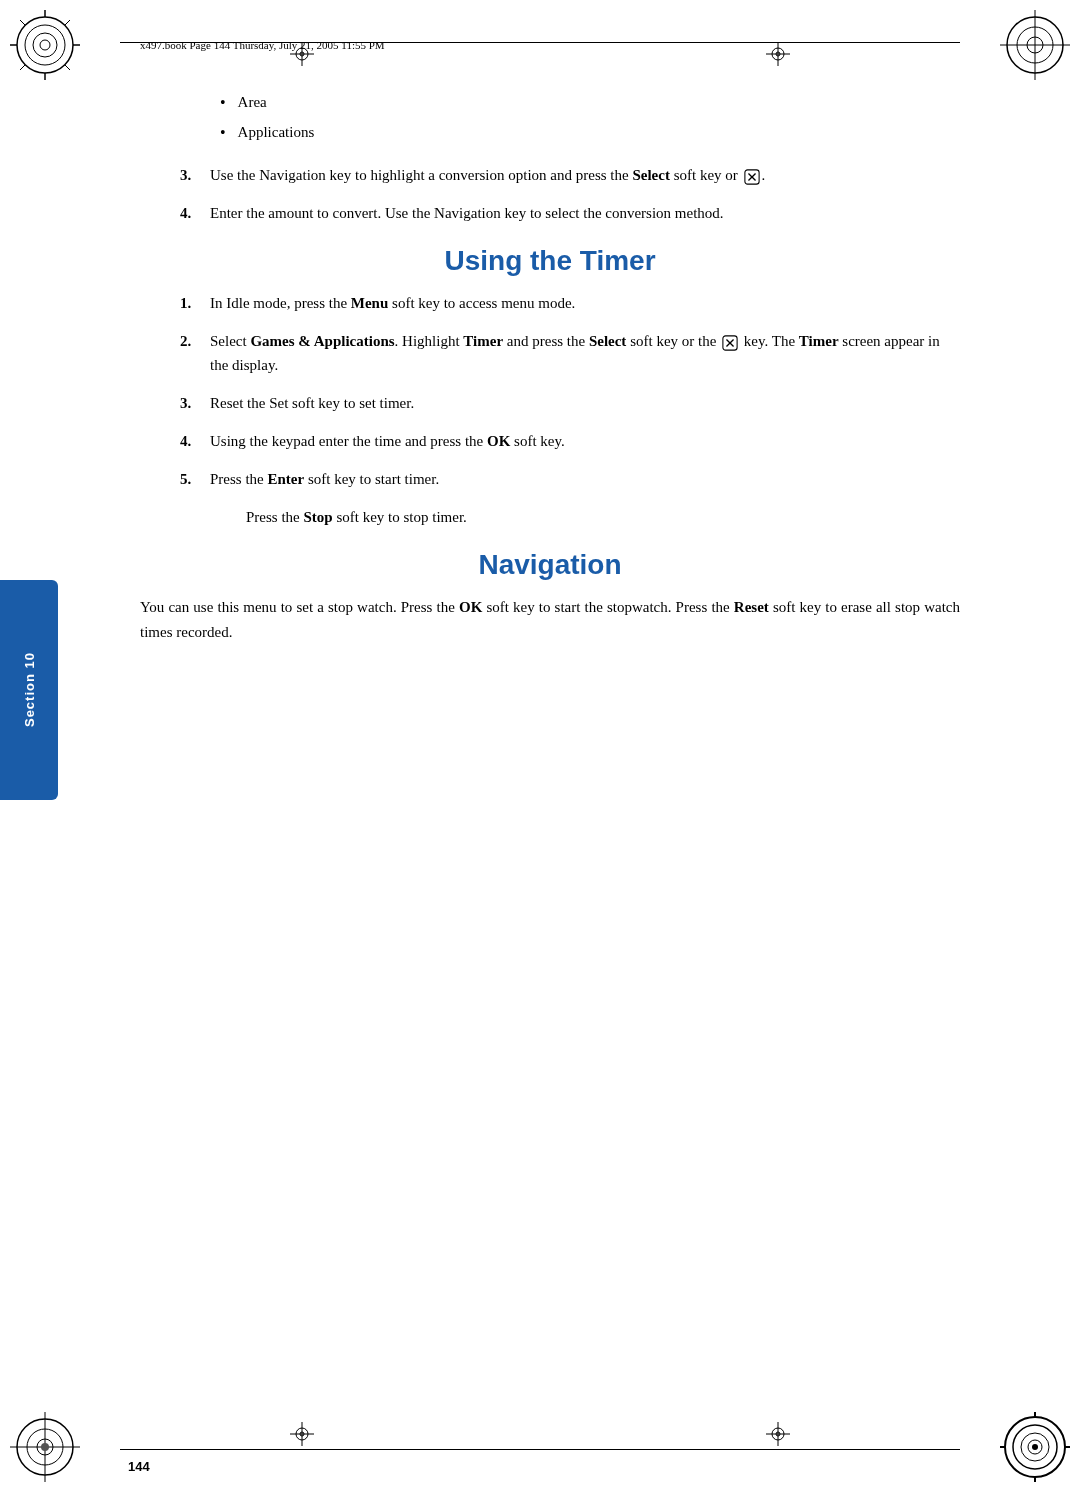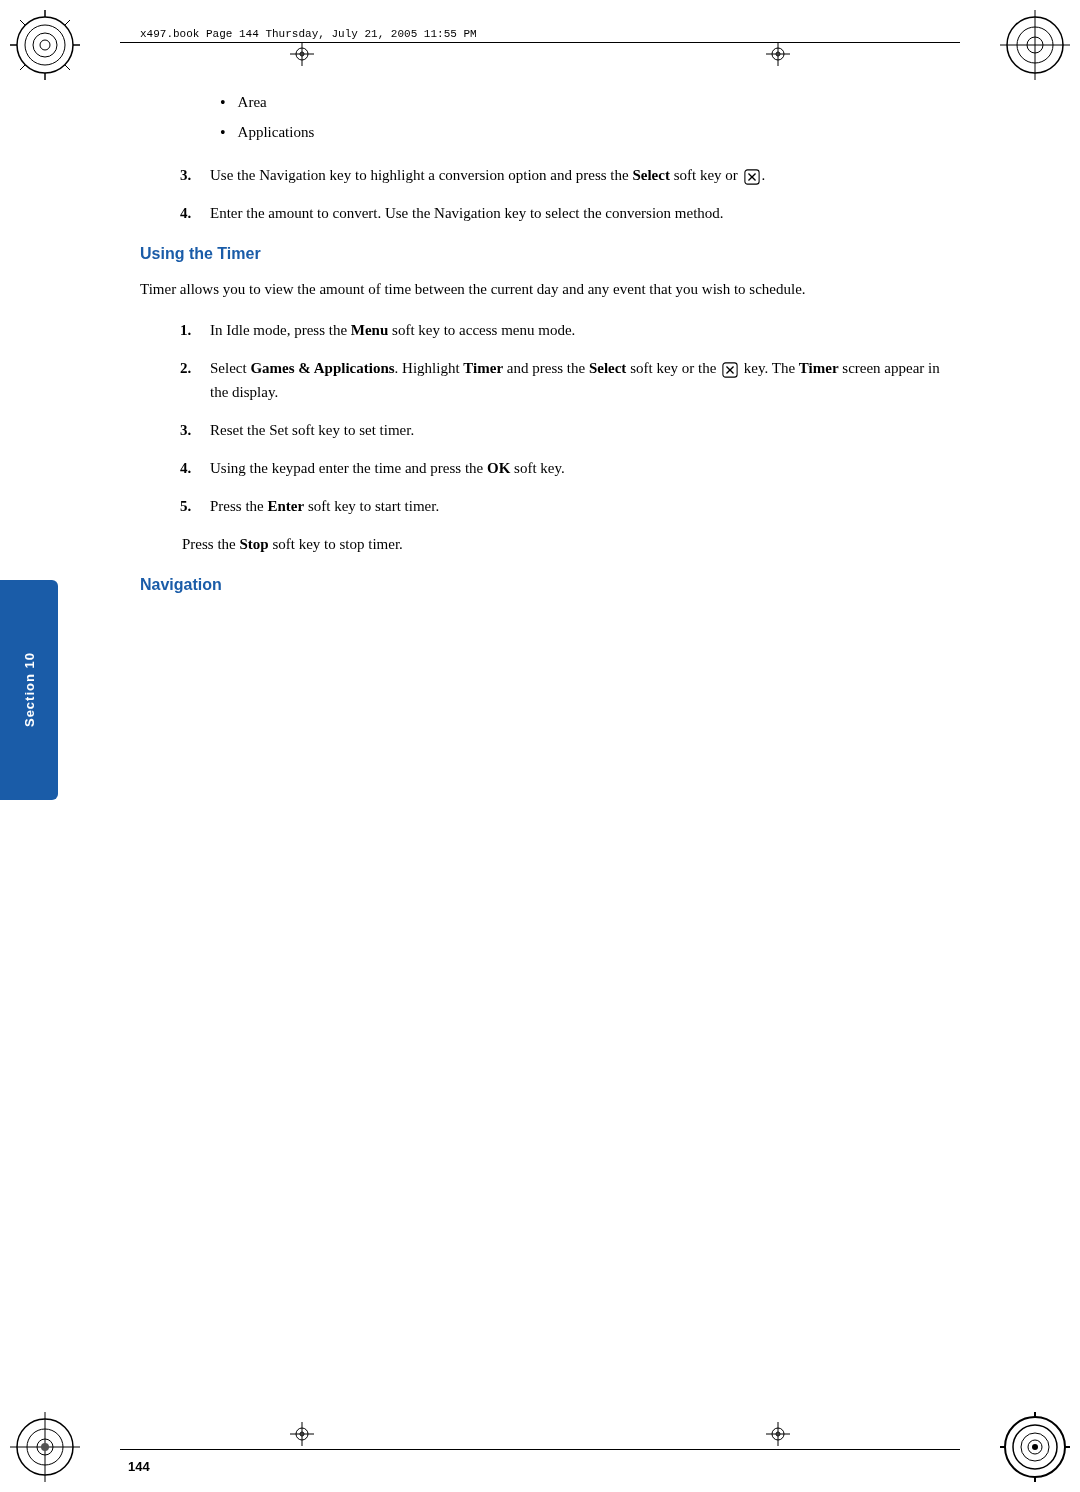--- a/index.html
+++ b/index.html
@@ -41,23 +41,23 @@
       position: absolute;
       top: 42px;
       left: 120px;
       right: 120px;
       height: 1px;
       background: #000;
     }
 
     .header-text {
       position: absolute;
-      top: 28px;
+      top: 39px;
       left: 140px;
-      font-family: Liberation Mono, monospace;
+      font-family: Liberation Serif, serif;
       font-size: 11px;
       color: #000;
     }
 
     
     .footer-bar {
       position: absolute;
       bottom: 42px;
       left: 120px;
       right: 120px;
@@ -143,25 +143,26 @@
       flex: 1;
       font-size: 15px;
       line-height: 1.6;
     }
 
     .bold { font-weight: bold; }
 
     
     .section-heading {
       font-family: Arial, sans-serif;
-      font-size: 16px;
+      font-size: 28px;
       font-weight: bold;
       color: #1a5ca8;
       margin-bottom: 14px;
       margin-top: 20px;
+      text-align: center;
     }
 
     
     .body-text {
       font-size: 15px;
       line-height: 1.65;
       margin-bottom: 16px;
       text-align: justify;
     }
 
@@ -325,21 +326,20 @@
     </div>
 
     <div class="numbered-item">
       <span class="number">4.</span>
       <span class="numbered-text">Enter the amount to convert. Use the Navigation key to select the conversion method.</span>
     </div>
   </div>
 
   <div class="section-heading">Using the Timer</div>
 
-  <p class="body-text">Timer allows you to view the amount of time between the current day and any event that you wish to schedule.</p>
 
   <div class="numbered-list">
 
     <div class="numbered-item">
       <span class="number">1.</span>
       <span class="numbered-text">
         In Idle mode, press the <span class="bold">Menu</span> soft key to access menu mode.
       </span>
     </div>
 
@@ -371,23 +371,26 @@
 
     <div class="numbered-item">
       <span class="number">5.</span>
       <span class="numbered-text">
         Press the <span class="bold">Enter</span> soft key to start timer.
       </span>
     </div>
 
   </div>
 
-  <div class="sub-text" style="margin-left:42px; margin-bottom:18px;">
+  <div class="sub-text" style="margin-left:106px; margin-bottom:18px;">
     Press the <span class="bold">Stop</span> soft key to stop timer.
   </div>
 
   <div class="section-heading">Navigation</div>
 
+  <p class="body-text">
+    You can use this menu to set a stop watch. Press the <span class="bold">OK</span> soft key to start the stopwatch. Press the <span class="bold">Reset</span> soft key to erase all stop watch times recorded.
+  </p>
 
 
 </div>
 
 <div class="page-number">144</div>
 
 </body></html>

